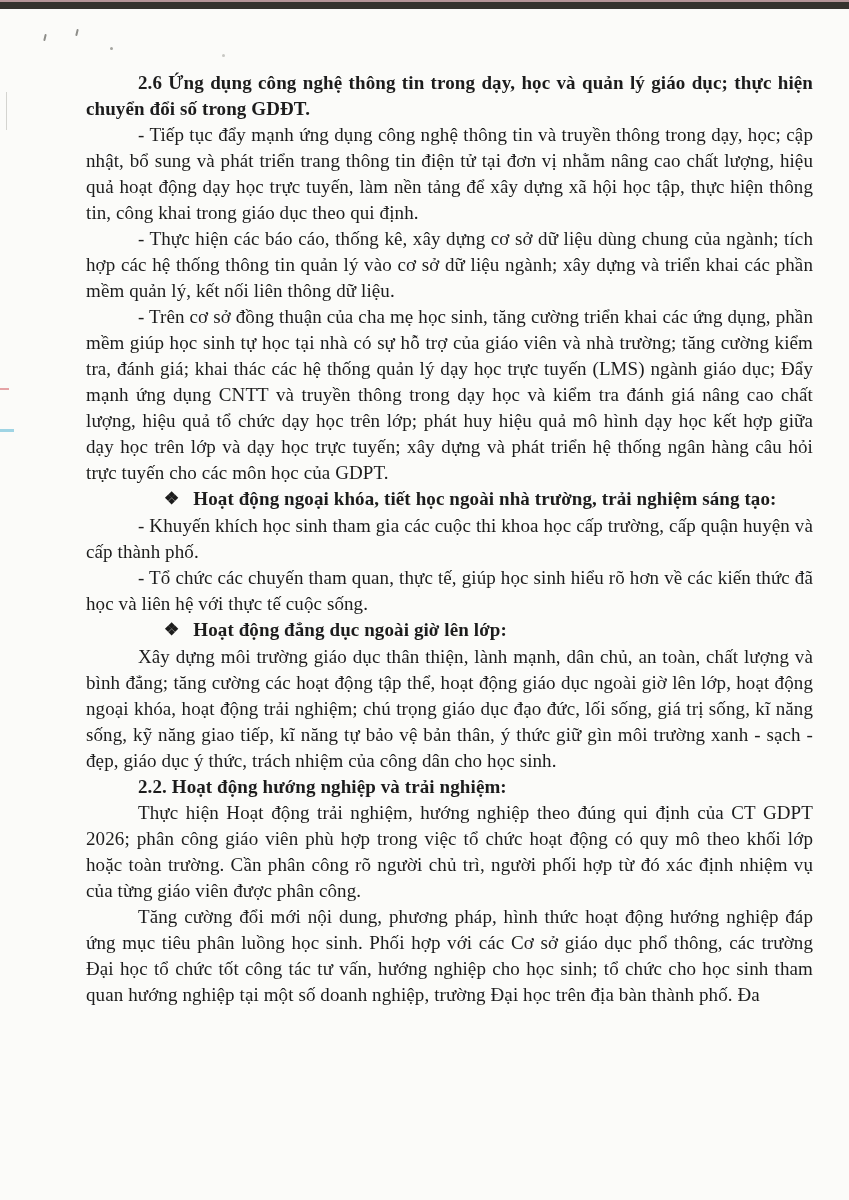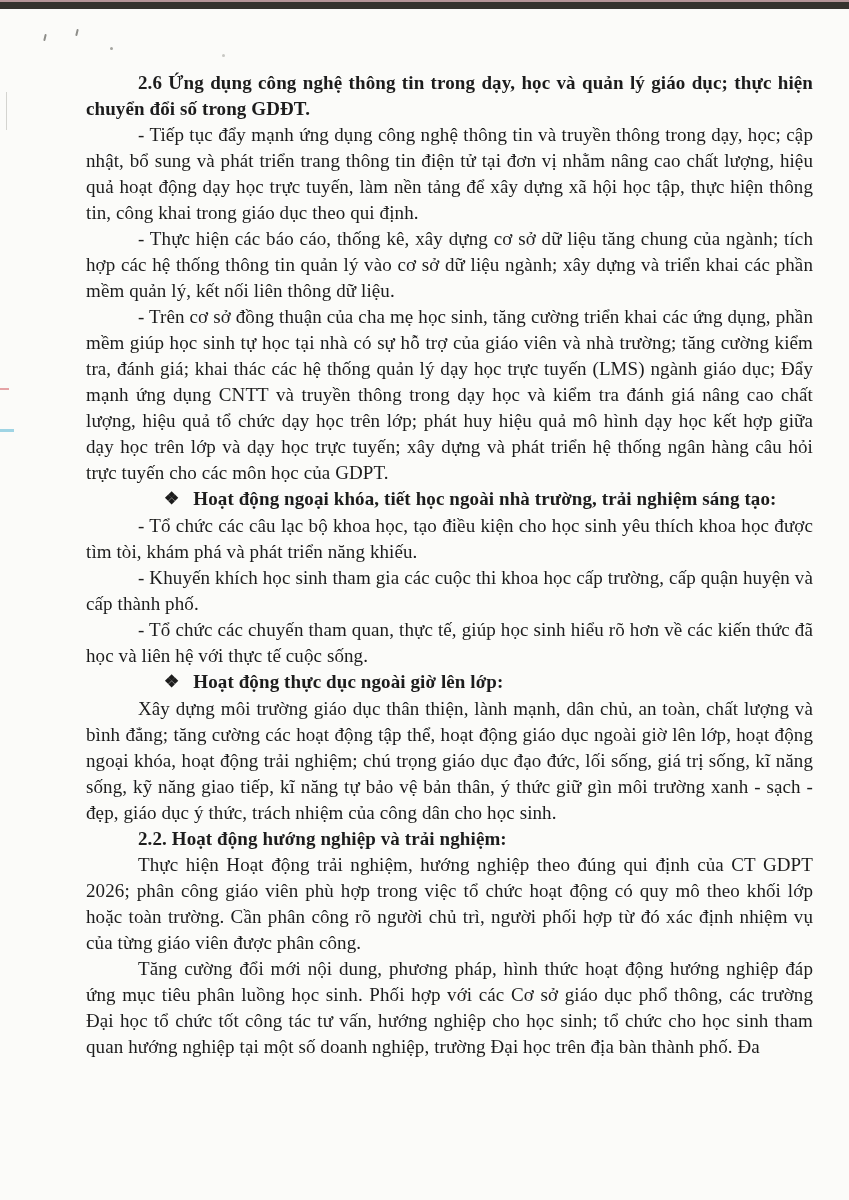--- a/index.html
+++ b/index.html
@@ -67,37 +67,36 @@
 <div class="mark left-tick"></div>
 <div class="mark red-line"></div>
 <div class="mark blue-line"></div>
 
 <div class="page">
 
   <p class="heading indent">2.6 Ứng dụng công nghệ thông tin trong dạy, học và quản lý giáo dục; thực hiện chuyển đổi số trong GDĐT.</p>
 
   <p class="indent gap2">- Tiếp tục đẩy mạnh ứng dụng công nghệ thông tin và truyền thông trong dạy, học; cập nhật, bổ sung và phát triển trang thông tin điện tử tại đơn vị nhằm nâng cao chất lượng, hiệu quả hoạt động dạy học trực tuyến, làm nền tảng để xây dựng xã hội học tập, thực hiện thông tin, công khai trong giáo dục theo qui định.</p>
 
-  <p class="indent">- Thực hiện các báo cáo, thống kê, xây dựng cơ sở dữ liệu tăng chung của ngành; tích hợp các hệ thống thông tin quản lý vào cơ sở dữ liệu ngành; xây dựng và triển khai các phần mềm quản lý, kết nối liên thông dữ liệu.</p>
+  <p class="indent">- Thực hiện các báo cáo, thống kê, xây dựng cơ sở dữ liệu dùng chung của ngành; tích hợp các hệ thống thông tin quản lý vào cơ sở dữ liệu ngành; xây dựng và triển khai các phần mềm quản lý, kết nối liên thông dữ liệu.</p>
 
   <p class="indent">- Trên cơ sở đồng thuận của cha mẹ học sinh, tăng cường triển khai các ứng dụng, phần mềm giúp học sinh tự học tại nhà có sự hỗ trợ của giáo viên và nhà trường; tăng cường kiểm tra, đánh giá; khai thác các hệ thống quản lý dạy học trực tuyến (LMS) ngành giáo dục; Đẩy mạnh ứng dụng CNTT và truyền thông trong dạy học và kiểm tra đánh giá nâng cao chất lượng, hiệu quả tổ chức dạy học trên lớp; phát huy hiệu quả mô hình dạy học kết hợp giữa dạy học trên lớp và dạy học trực tuyến; xây dựng và phát triển hệ thống ngân hàng câu hỏi trực tuyến cho các môn học của GDPT.</p>
 
 
   <p class="bullet-heading gap2">
     <span class="marker">❖</span><span>Hoạt động ngoại khóa, tiết học ngoài nhà trường, trải nghiệm sáng tạo:</span>
   </p>
 
-  <p class="indent gap6">- Tổ chức các câu lạc bộ khoa học, tạo điều kiện cho học sinh yêu thích khoa học được tìm tòi, khám phá và phát triển năng khiếu.</p>
 
   <p class="indent">- Khuyến khích học sinh tham gia các cuộc thi khoa học cấp trường, cấp quận huyện và cấp thành phố.</p>
 
   <p class="indent gap4">- Tổ chức các chuyến tham quan, thực tế, giúp học sinh hiểu rõ hơn về các kiến thức đã học và liên hệ với thực tế cuộc sống.</p>
 
   <p class="bullet-heading gap6">
-    <span class="marker">❖</span><span>Hoạt động thực dục ngoài giờ lên lớp:</span>
+    <span class="marker">❖</span><span>Hoạt động đẳng dục ngoài giờ lên lớp:</span>
   </p>
 
   <p class="indent gap8">Xây dựng môi trường giáo dục thân thiện, lành mạnh, dân chủ, an toàn, chất lượng và bình đẳng; tăng cường các hoạt động tập thể, hoạt động giáo dục ngoài giờ lên lớp, hoạt động ngoại khóa, hoạt động trải nghiệm; chú trọng giáo dục đạo đức, lối sống, giá trị sống, kĩ năng sống, kỹ năng giao tiếp, kĩ năng tự bảo vệ bản thân, ý thức giữ gìn môi trường xanh - sạch - đẹp, giáo dục ý thức, trách nhiệm của công dân cho học sinh.</p>
 
   <p class="heading indent gap8">2.2. Hoạt động hướng nghiệp và trải nghiệm:</p>
 
   <p class="indent">Thực hiện Hoạt động trải nghiệm, hướng nghiệp theo đúng qui định của CT GDPT 2026; phân công giáo viên phù hợp trong việc tổ chức hoạt động có quy mô theo khối lớp hoặc toàn trường.  Cần phân công rõ người chủ trì, người phối hợp từ đó xác định nhiệm vụ của từng giáo viên được phân công.</p>
 
   <p class="indent gap12">Tăng cường đổi mới nội dung, phương pháp, hình thức hoạt động hướng nghiệp  đáp ứng mục tiêu phân luồng học sinh. Phối hợp với các Cơ sở giáo dục phổ thông, các trường Đại học tổ chức tốt công tác tư vấn, hướng nghiệp cho học sinh; tổ chức cho học sinh tham quan hướng nghiệp tại một số doanh nghiệp, trường Đại học trên địa bàn thành phố. Đa</p>
 

